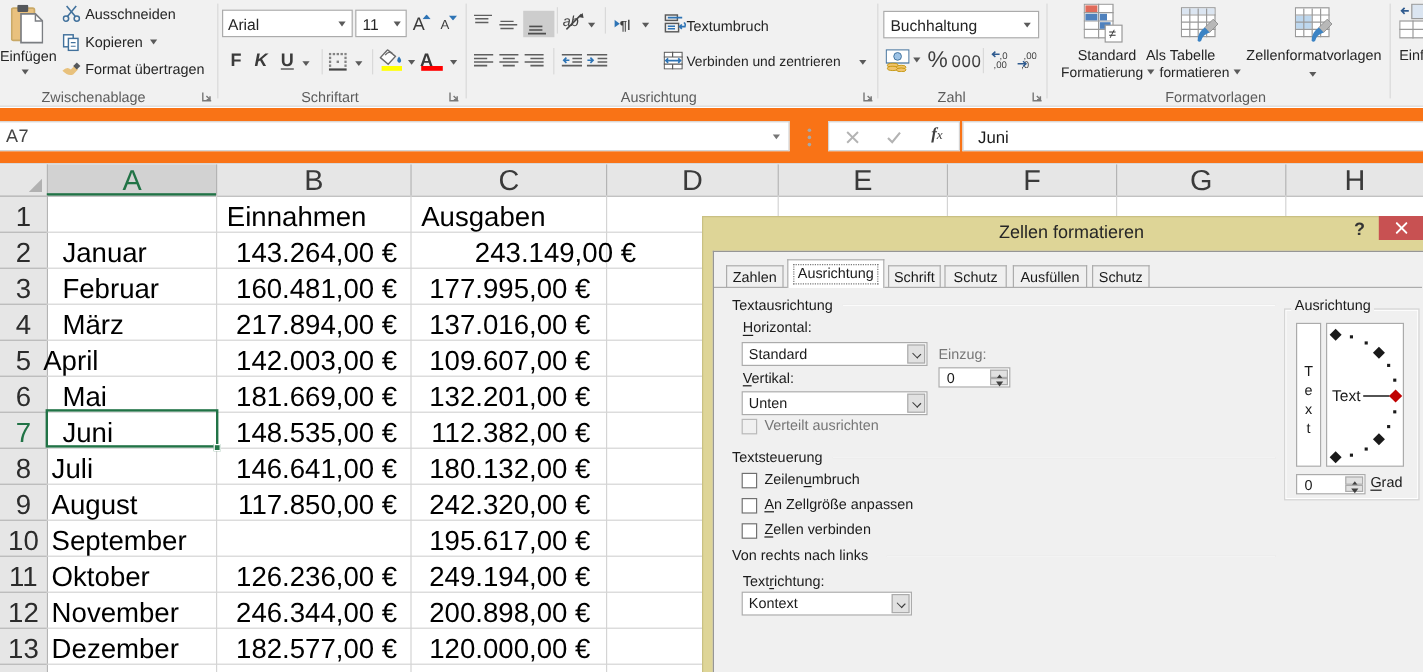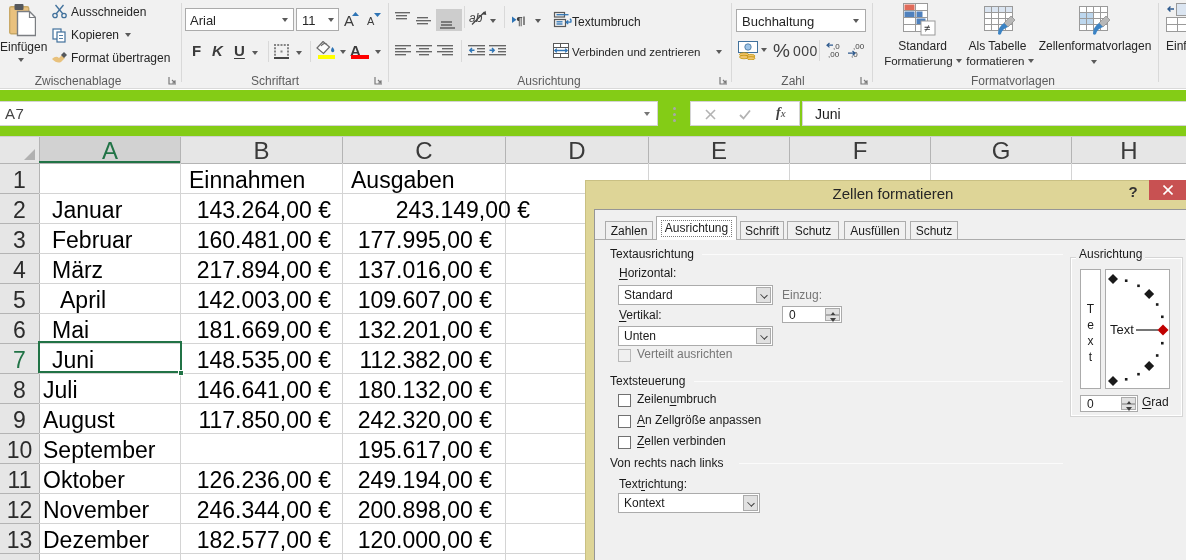--- a/index.html
+++ b/index.html
@@ -9,21 +9,21 @@
 
 #ribbon { left:0; top:0; width:1186px; height:89px; background:#f1f1f1; border-bottom:1px solid #dadada; }
 .gsep { position:absolute; top:3px; bottom:6px; width:1px; background:#d9d9d9; }
 .glabel { position:absolute; top:74px; height:14px; font-size:12px; color:#5c5c5c; text-align:center; white-space:nowrap; }
 .launcher { position:absolute; width:10px; height:10px; }
 .launcher svg { display:block; }
 .rtext { position:absolute; font-size:12px; color:#252525; white-space:nowrap; font-family:'Liberation Sans',sans-serif; }
 .combo { position:absolute; background:#fff; border:1px solid #ababab; }
 .dd { position:absolute; width:0; height:0; border-left:3.5px solid transparent; border-right:3.5px solid transparent; border-top:4px solid #5a5a5a; }
 
-#fbar { left:0; top:90px; width:1186px; height:46px; background:#84cc16; }
+#fbar { left:0; top:90px; width:1186px; height:46px; background:#f97316; }
 .white { background:#fff; }
 
 #grid { left:0; top:136px; width:1186px; height:424px; background:#fff; }
 .colhead { position:absolute; top:1px; height:26px; background:#e6e6e6; color:#3a3a3a; font-size:24px; text-align:center; line-height:27px; border-left:1px solid #b4b4b4; }
 .rowhead { position:absolute; left:0; width:39px; height:30px; background:#e6e6e6; color:#2c2c2c; font-size:23px; text-align:center; line-height:32px; border-top:1px solid #b4b4b4; }
 .gl-h { position:absolute; left:39px; right:0; height:1px; background:#d4d4d4; }
 .gl-v { position:absolute; top:27px; bottom:0; width:1px; background:#d4d4d4; }
 .cell { position:absolute; height:30px; font-size:23px; color:#000; line-height:35px; white-space:nowrap; }
 .num { text-align:right; }
 
@@ -315,21 +315,21 @@
     <rect x="1" y="4" width="27" height="5" fill="#dbe5f1"></rect>
     <line x1="0" y1="9.5" x2="29" y2="9.5" stroke="#9a9a9a"></line>
       <line x1="0" y1="15.5" x2="29" y2="15.5" stroke="#9a9a9a"></line>
       <line x1="0" y1="21.5" x2="29" y2="21.5" stroke="#9a9a9a"></line>
     <line x1="7.5" y1="4" x2="7.5" y2="28" stroke="#9a9a9a"></line>
       <line x1="14.5" y1="4" x2="14.5" y2="28" stroke="#9a9a9a"></line>
       <line x1="21.5" y1="4" x2="21.5" y2="28" stroke="#9a9a9a"></line>
     <path d="M20 20 L27 13 L31 17 L24 24 Z" fill="#b8b8b8" stroke="#8a8a8a" stroke-width="0.7"></path>
     <path d="M14 31 Q14 24 20 20 L24 24 Q18 26 17 31 Q15.5 32.5 14 31 Z" fill="#3b83c4"></path>
   </svg>
-  <div class="rtext" style="left:955px;top:39px;width:85px;text-align:center;">Als Tabelle</div>
+  <div class="rtext" style="left:955px;top:39px;width:85px;">Als Tabelle</div>
   <div class="rtext" style="left:950px;top:55px;width:100px;text-align:center;font-size:11.5px;">formatieren <span style="display:inline-block;width:0;height:0;border-left:3.5px solid transparent;border-right:3.5px solid transparent;border-top:4px solid #5a5a5a;vertical-align:2px;"></span></div>
   <svg class="abs" style="left:1079px;top:3px" width="33" height="33" viewBox="0 0 33 33">
     <rect x="0.5" y="3.5" width="28" height="24" fill="#fff" stroke="#9a9a9a"></rect>
     <rect x="1" y="10" width="13" height="11" fill="#bdd7ee"></rect>
     <line x1="0" y1="9.5" x2="29" y2="9.5" stroke="#9a9a9a"></line>
       <line x1="0" y1="15.5" x2="29" y2="15.5" stroke="#9a9a9a"></line>
       <line x1="0" y1="21.5" x2="29" y2="21.5" stroke="#9a9a9a"></line>
     <line x1="7.5" y1="4" x2="7.5" y2="28" stroke="#9a9a9a"></line>
       <line x1="14.5" y1="4" x2="14.5" y2="28" stroke="#9a9a9a"></line>
       <line x1="21.5" y1="4" x2="21.5" y2="28" stroke="#9a9a9a"></line>
@@ -425,21 +425,21 @@
     <div class="gl-v" style="left:648px;"></div>
   <div class="gl-v" style="left:789px;"></div>
     <div class="gl-v" style="left:930px;"></div>
   <div class="gl-v" style="left:1071px;"></div>
 
   <div class="cell" style="left:189px;top:27px;width:153px;">Einnahmen</div>
   <div class="cell" style="left:351px;top:27px;width:154px;">Ausgaben</div>
   <div class="cell" style="left:52px;top:57px;">Januar</div>
   <div class="cell" style="left:52px;top:87px;">Februar</div>
   <div class="cell" style="left:52px;top:117px;">März</div>
-  <div class="cell" style="left:60px;top:147px;">April</div>
+  <div class="cell" style="left:36px;top:147px;">April</div>
   <div class="cell" style="left:52px;top:177px;">Mai</div>
   <div class="cell" style="left:52px;top:207px;">Juni</div>
   <div class="cell" style="left:43px;top:237px;">Juli</div>
   <div class="cell" style="left:43px;top:267px;">August</div>
   <div class="cell" style="left:43px;top:297px;">September</div>
   <div class="cell" style="left:43px;top:327px;">Oktober</div>
   <div class="cell" style="left:43px;top:357px;">November</div>
   <div class="cell" style="left:43px;top:387px;">Dezember</div>
   <div class="cell num" style="left:180px;top:57px;width:151px;">143.264,00&nbsp;€</div>
   <div class="cell num" style="left:180px;top:87px;width:151px;">160.481,00&nbsp;€</div>

